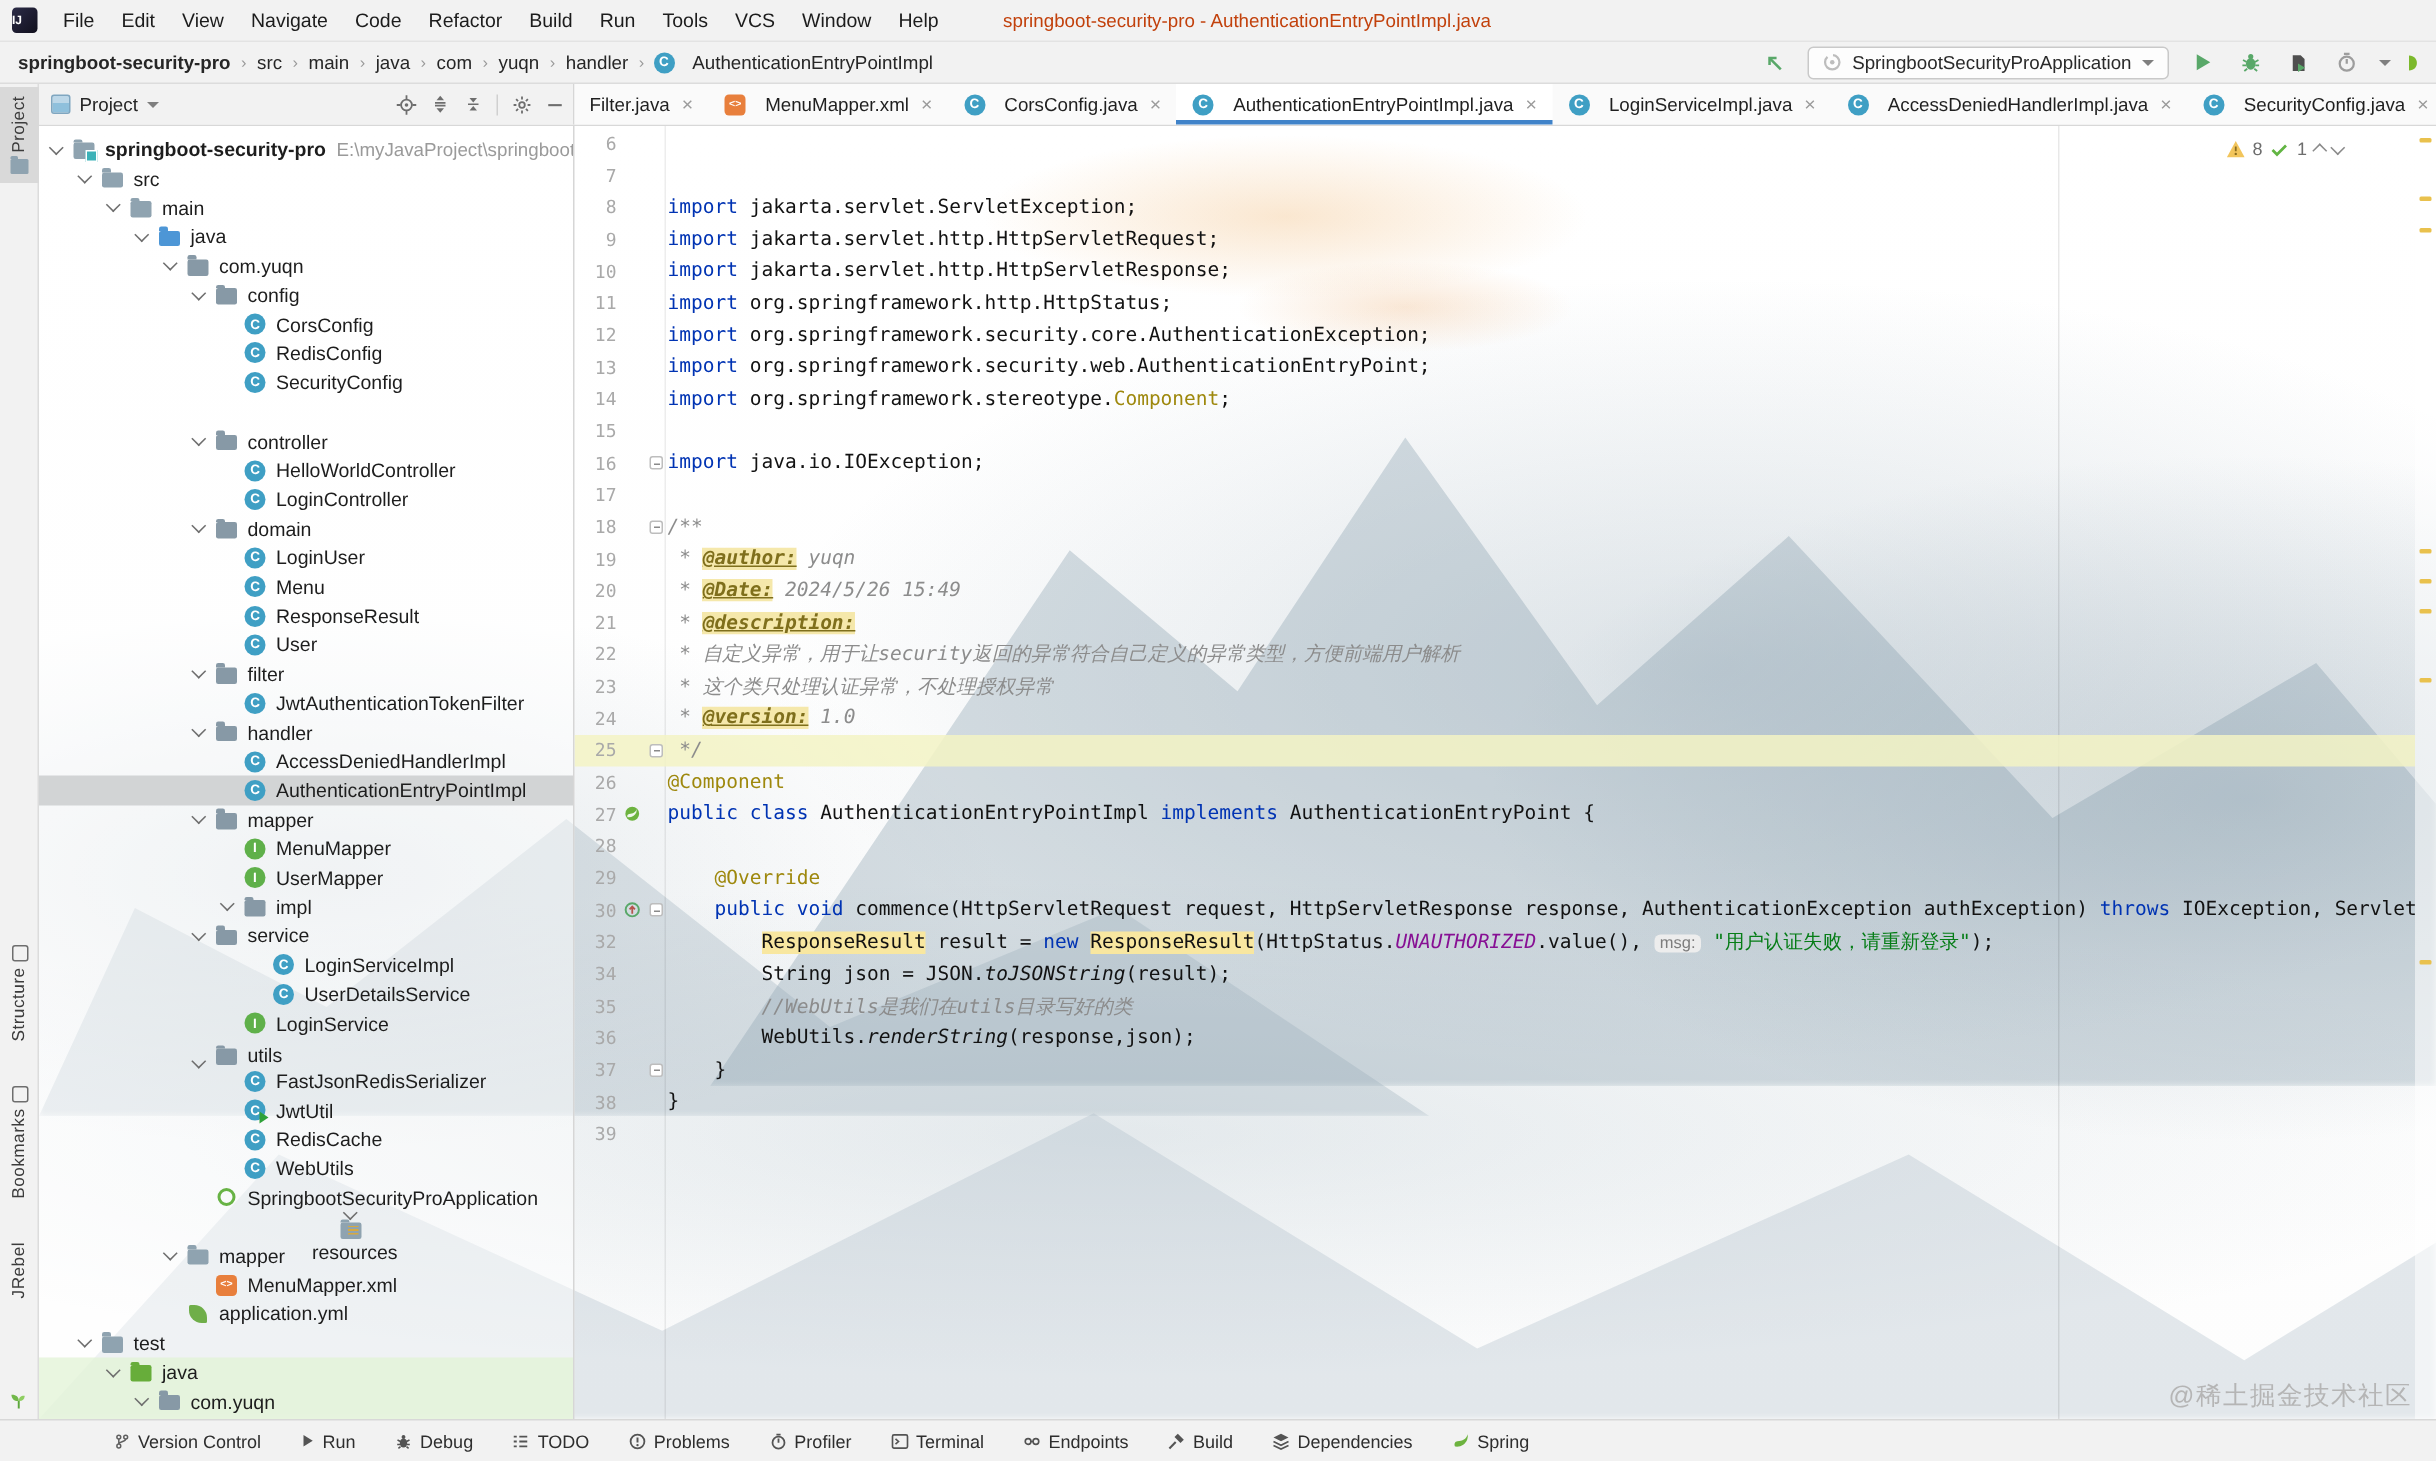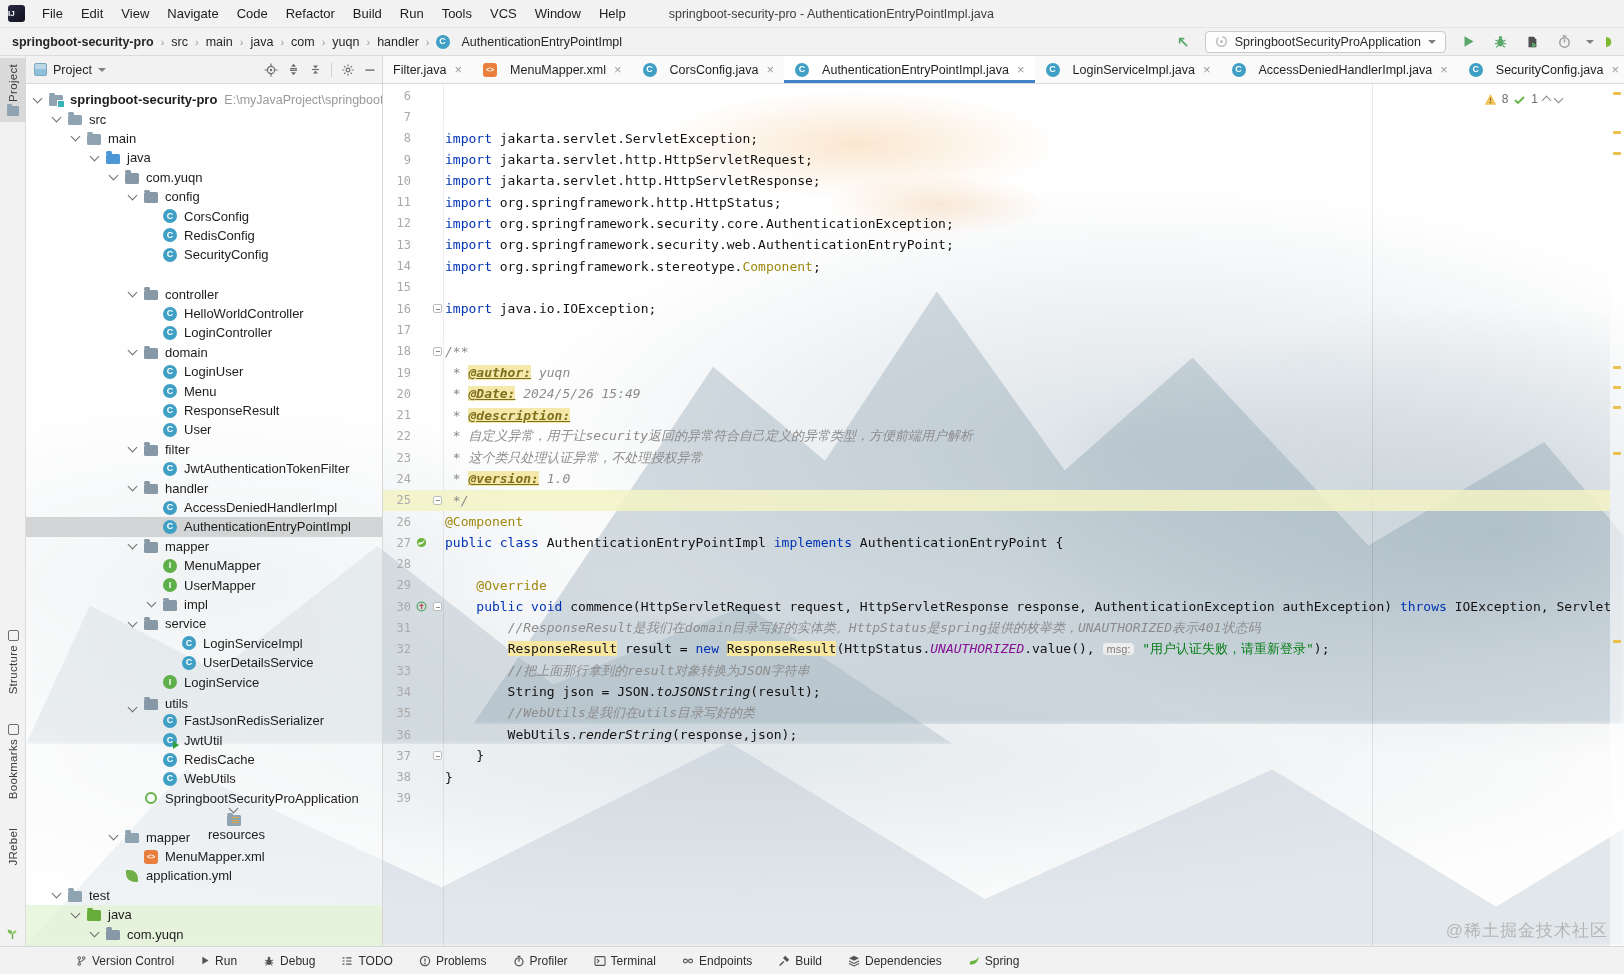--- a/index.html
+++ b/index.html
@@ -4,21 +4,21 @@
 <style>
   *{margin:0;padding:0;box-sizing:border-box}
   html,body{width:1624px;height:974px;overflow:hidden;background:#fff;
     font-family:"Liberation Sans",sans-serif;-webkit-font-smoothing:antialiased}
   #app{position:relative;width:1624px;height:974px;background:#fff;overflow:hidden}
 
   
   .menubar{height:28px;background:#f2f2f2;border-bottom:1px solid #e3e3e3;display:flex;align-items:center;padding-left:6px;font-size:13px;color:#1c1c1c}
   .ide-logo{width:17px;height:17px;border-radius:3px;background:linear-gradient(135deg,#2b2b47,#11101d);color:#fff;font:bold 8px/17px "Liberation Sans",sans-serif;text-align:left;margin:0 8px 0 2px;flex:none}
   .menu-item{padding:0 9px;height:100%;display:flex;align-items:center;cursor:default}
-  .win-title{color:#404040;font-size:12.5px;margin-left:34px;white-space:nowrap}
+  .win-title{color:#c2410c;font-size:12.5px;margin-left:34px;white-space:nowrap}
 
   
   .toolbar{height:28px;background:#f2f2f2;border-bottom:1px solid #dcdcdc;display:flex;align-items:center;padding:0 10px;font-size:12.5px;color:#262626}
   .crumbs{display:flex;align-items:center;white-space:nowrap}
   .crumb{padding:0 2px}
   .crumb.bold{font-weight:bold}
   .crumb-sep{color:#9a9a9a;margin:0 5px;font-size:11px}
   .crumb-class{display:flex;align-items:center;gap:5px}
   .toolbar-right{margin-left:auto;display:flex;align-items:center;gap:12px}
   .run-config{height:22px;border:1px solid #c9c9c9;border-radius:4px;background:#fdfdfd;display:flex;align-items:center;gap:7px;padding:0 9px;font-size:12.5px;color:#2a2a2a}
@@ -705,23 +705,21 @@
               <div class="cline"><span class="g-num">27</span><span class="g-icon"><span><svg width="11" height="11" viewBox="0 0 11 11">
                       <circle cx="5.5" cy="5.5" r="4.6" fill="#6db33f"></circle>
                       <path d="M8.6 2.3C7.5 4.7 6 5.5 3.4 5.6c-1.1.1-1.6 1.3-1 2.2 2.4.4 4.8-1 5.8-3.2z" fill="#fff" opacity=".9"></path>
                     </svg></span></span><span class="g-fold"></span><span class="ctext"><span class="tk-kw">public class </span><span class="tk-pl">AuthenticationEntryPointImpl </span><span class="tk-kw">implements </span><span class="tk-pl">AuthenticationEntryPoint {</span></span></div>
               <div class="cline"><span class="g-num">28</span><span class="g-icon"></span><span class="g-fold"></span><span class="ctext"></span></div>
               <div class="cline"><span class="g-num">29</span><span class="g-icon"></span><span class="g-fold"></span><span class="ctext"><span class="tk-pl">    </span><span class="tk-ann">@Override</span></span></div>
               <div class="cline"><span class="g-num">30</span><span class="g-icon"><span><svg width="11" height="11" viewBox="0 0 11 11">
                       <circle cx="5.5" cy="5.5" r="4.4" fill="none" stroke="#59a869" stroke-width="1.3"></circle>
                       <path d="M5.5 8.2V3.4M3.7 5.2l1.8-1.8 1.8 1.8" fill="none" stroke="#b5554d" stroke-width="1.2"></path>
                     </svg></span></span><span class="g-fold"><span class="fm"></span></span><span class="ctext"><span class="tk-pl">    </span><span class="tk-kw">public void </span><span class="tk-pl">commence(HttpServletRequest request, HttpServletResponse response, AuthenticationException authException) </span><span class="tk-kw">throws </span><span class="tk-pl">IOException, ServletException {</span></span></div>
-              <div class="cline"><span class="g-num">31</span><span class="g-icon"></span><span class="g-fold"></span><span class="ctext"><span class="tk-pl">        </span><span class="tk-cmt">//ResponseResult是我们在domain目录写好的实体类。HttpStatus是spring提供的枚举类，UNAUTHORIZED表示401状态码</span></span></div>
               <div class="cline"><span class="g-num">32</span><span class="g-icon"></span><span class="g-fold"></span><span class="ctext"><span class="tk-pl">        </span><span class="tk-hl">ResponseResult</span><span class="tk-pl"> result = </span><span class="tk-kw">new </span><span class="tk-hl">ResponseResult</span><span class="tk-pl">(HttpStatus.</span><span class="tk-st">UNAUTHORIZED</span><span class="tk-pl">.value(), </span><span class="tk-hint">msg:</span><span class="tk-pl"> </span><span class="tk-str">"用户认证失败，请重新登录"</span><span class="tk-pl">);</span></span></div>
-              <div class="cline"><span class="g-num">33</span><span class="g-icon"></span><span class="g-fold"></span><span class="ctext"><span class="tk-pl">        </span><span class="tk-cmt">//把上面那行拿到的result对象转换为JSON字符串</span></span></div>
               <div class="cline"><span class="g-num">34</span><span class="g-icon"></span><span class="g-fold"></span><span class="ctext"><span class="tk-pl">        String json = JSON.</span><span class="tk-itl">toJSONString</span><span class="tk-pl">(result);</span></span></div>
               <div class="cline"><span class="g-num">35</span><span class="g-icon"></span><span class="g-fold"></span><span class="ctext"><span class="tk-pl">        </span><span class="tk-cmt">//WebUtils是我们在utils目录写好的类</span></span></div>
               <div class="cline"><span class="g-num">36</span><span class="g-icon"></span><span class="g-fold"></span><span class="ctext"><span class="tk-pl">        WebUtils.</span><span class="tk-itl">renderString</span><span class="tk-pl">(response,json);</span></span></div>
               <div class="cline"><span class="g-num">37</span><span class="g-icon"></span><span class="g-fold"><span class="fm"></span></span><span class="ctext"><span class="tk-pl">    }</span></span></div>
               <div class="cline"><span class="g-num">38</span><span class="g-icon"></span><span class="g-fold"></span><span class="ctext"><span class="tk-pl">}</span></span></div>
               <div class="cline"><span class="g-num">39</span><span class="g-icon"></span><span class="g-fold"></span><span class="ctext"></span></div>
             </div>
           <div class="inspect">
             <span id="insp-warn-icon"><span><svg width="13" height="13" viewBox="0 0 13 13">
                     <path d="M6.5 1L12.4 11.8H.6z" fill="#f2c55c"></path>

